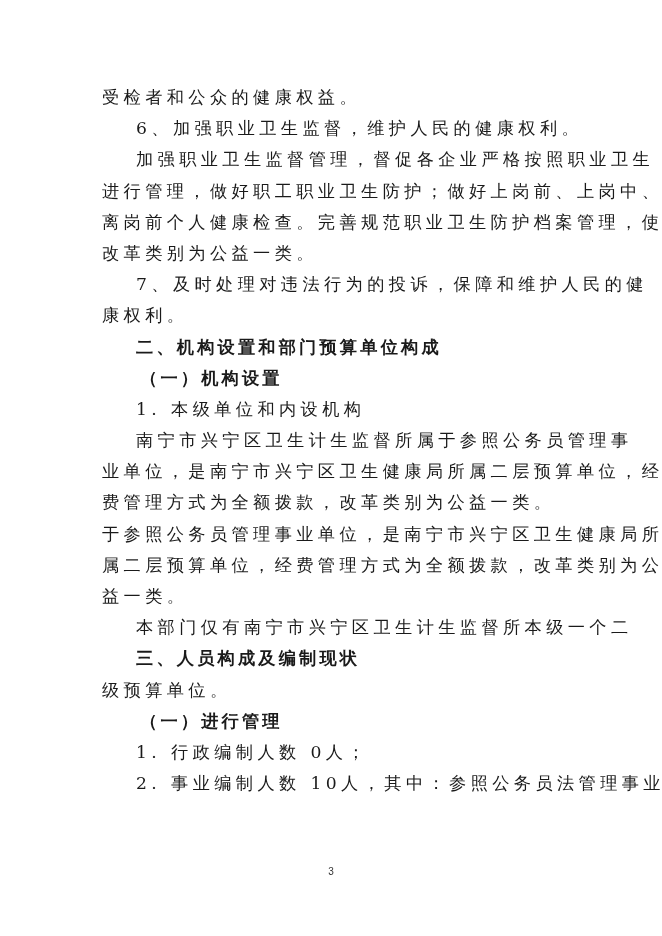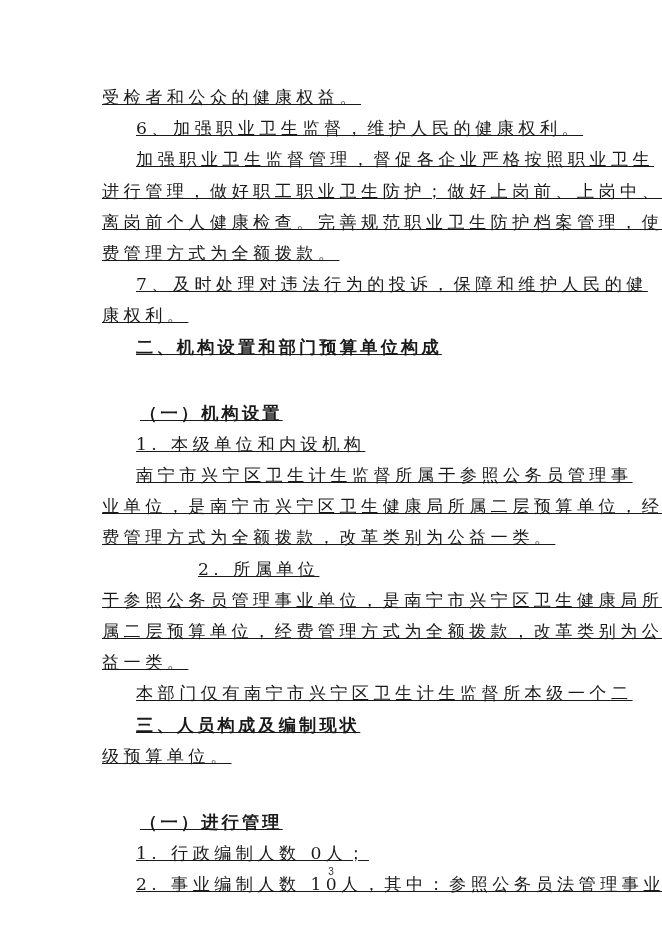--- a/index.html
+++ b/index.html
@@ -29,25 +29,24 @@
       top: 82px;
       width: 470px;
     }
     .line {
       height: 31.2px;
       line-height: 31.2px;
       font-size: 17.2px;
       white-space: nowrap;
       letter-spacing: 4.4px;
       overflow: visible;
-      text-decoration: underline;
     }
     .ind2 { padding-left: 34px; }
     .ind3 { padding-left: 96px; }
-    .ind-paren { padding-left: 38px; margin-top: 35px; }
+    .ind-paren { padding-left: 38px; }
     .bold {
       font-weight: bold;
       font-family: "DejaVu Sans", "Liberation Sans", sans-serif;
       letter-spacing: 3.2px;
     }
     .page-number {
       position: absolute;
       left: 0;
       width: 662px;
       top: 866px;
@@ -60,30 +59,29 @@
 </head>
 <body>
 
 <div class="page">
   <div class="content">
     <div class="line">受检者和公众的健康权益。</div>
     <div class="line ind2">6、加强职业卫生监督，维护人民的健康权利。</div>
     <div class="line ind2">加强职业卫生监督管理，督促各企业严格按照职业卫生</div>
     <div class="line">进行管理，做好职工职业卫生防护；做好上岗前、上岗中、</div>
     <div class="line">离岗前个人健康检查。完善规范职业卫生防护档案管理，使</div>
-    <div class="line">费管理方式为全额拨款。</div>
+    <div class="line">改革类别为公益一类。</div>
     <div class="line ind2">7、及时处理对违法行为的投诉，保障和维护人民的健</div>
     <div class="line">康权利。</div>
     <div class="line ind2 bold">二、机构设置和部门预算单位构成</div>
     <div class="line bold ind-paren">（一）机构设置</div>
     <div class="line ind2">1. 本级单位和内设机构</div>
     <div class="line ind2">南宁市兴宁区卫生计生监督所属于参照公务员管理事</div>
     <div class="line">业单位，是南宁市兴宁区卫生健康局所属二层预算单位，经</div>
     <div class="line">费管理方式为全额拨款，改革类别为公益一类。</div>
-    <div class="line ind3">2. 所属单位</div>
     <div class="line">于参照公务员管理事业单位，是南宁市兴宁区卫生健康局所</div>
     <div class="line">属二层预算单位，经费管理方式为全额拨款，改革类别为公</div>
     <div class="line">益一类。</div>
     <div class="line ind2">本部门仅有南宁市兴宁区卫生计生监督所本级一个二</div>
     <div class="line ind2 bold">三、人员构成及编制现状</div>
     <div class="line">级预算单位。</div>
     <div class="line bold ind-paren">（一）进行管理</div>
     <div class="line ind2">1. 行政编制人数  0人；</div>
     <div class="line ind2">2. 事业编制人数  10人，其中：参照公务员法管理事业</div>
   </div>

